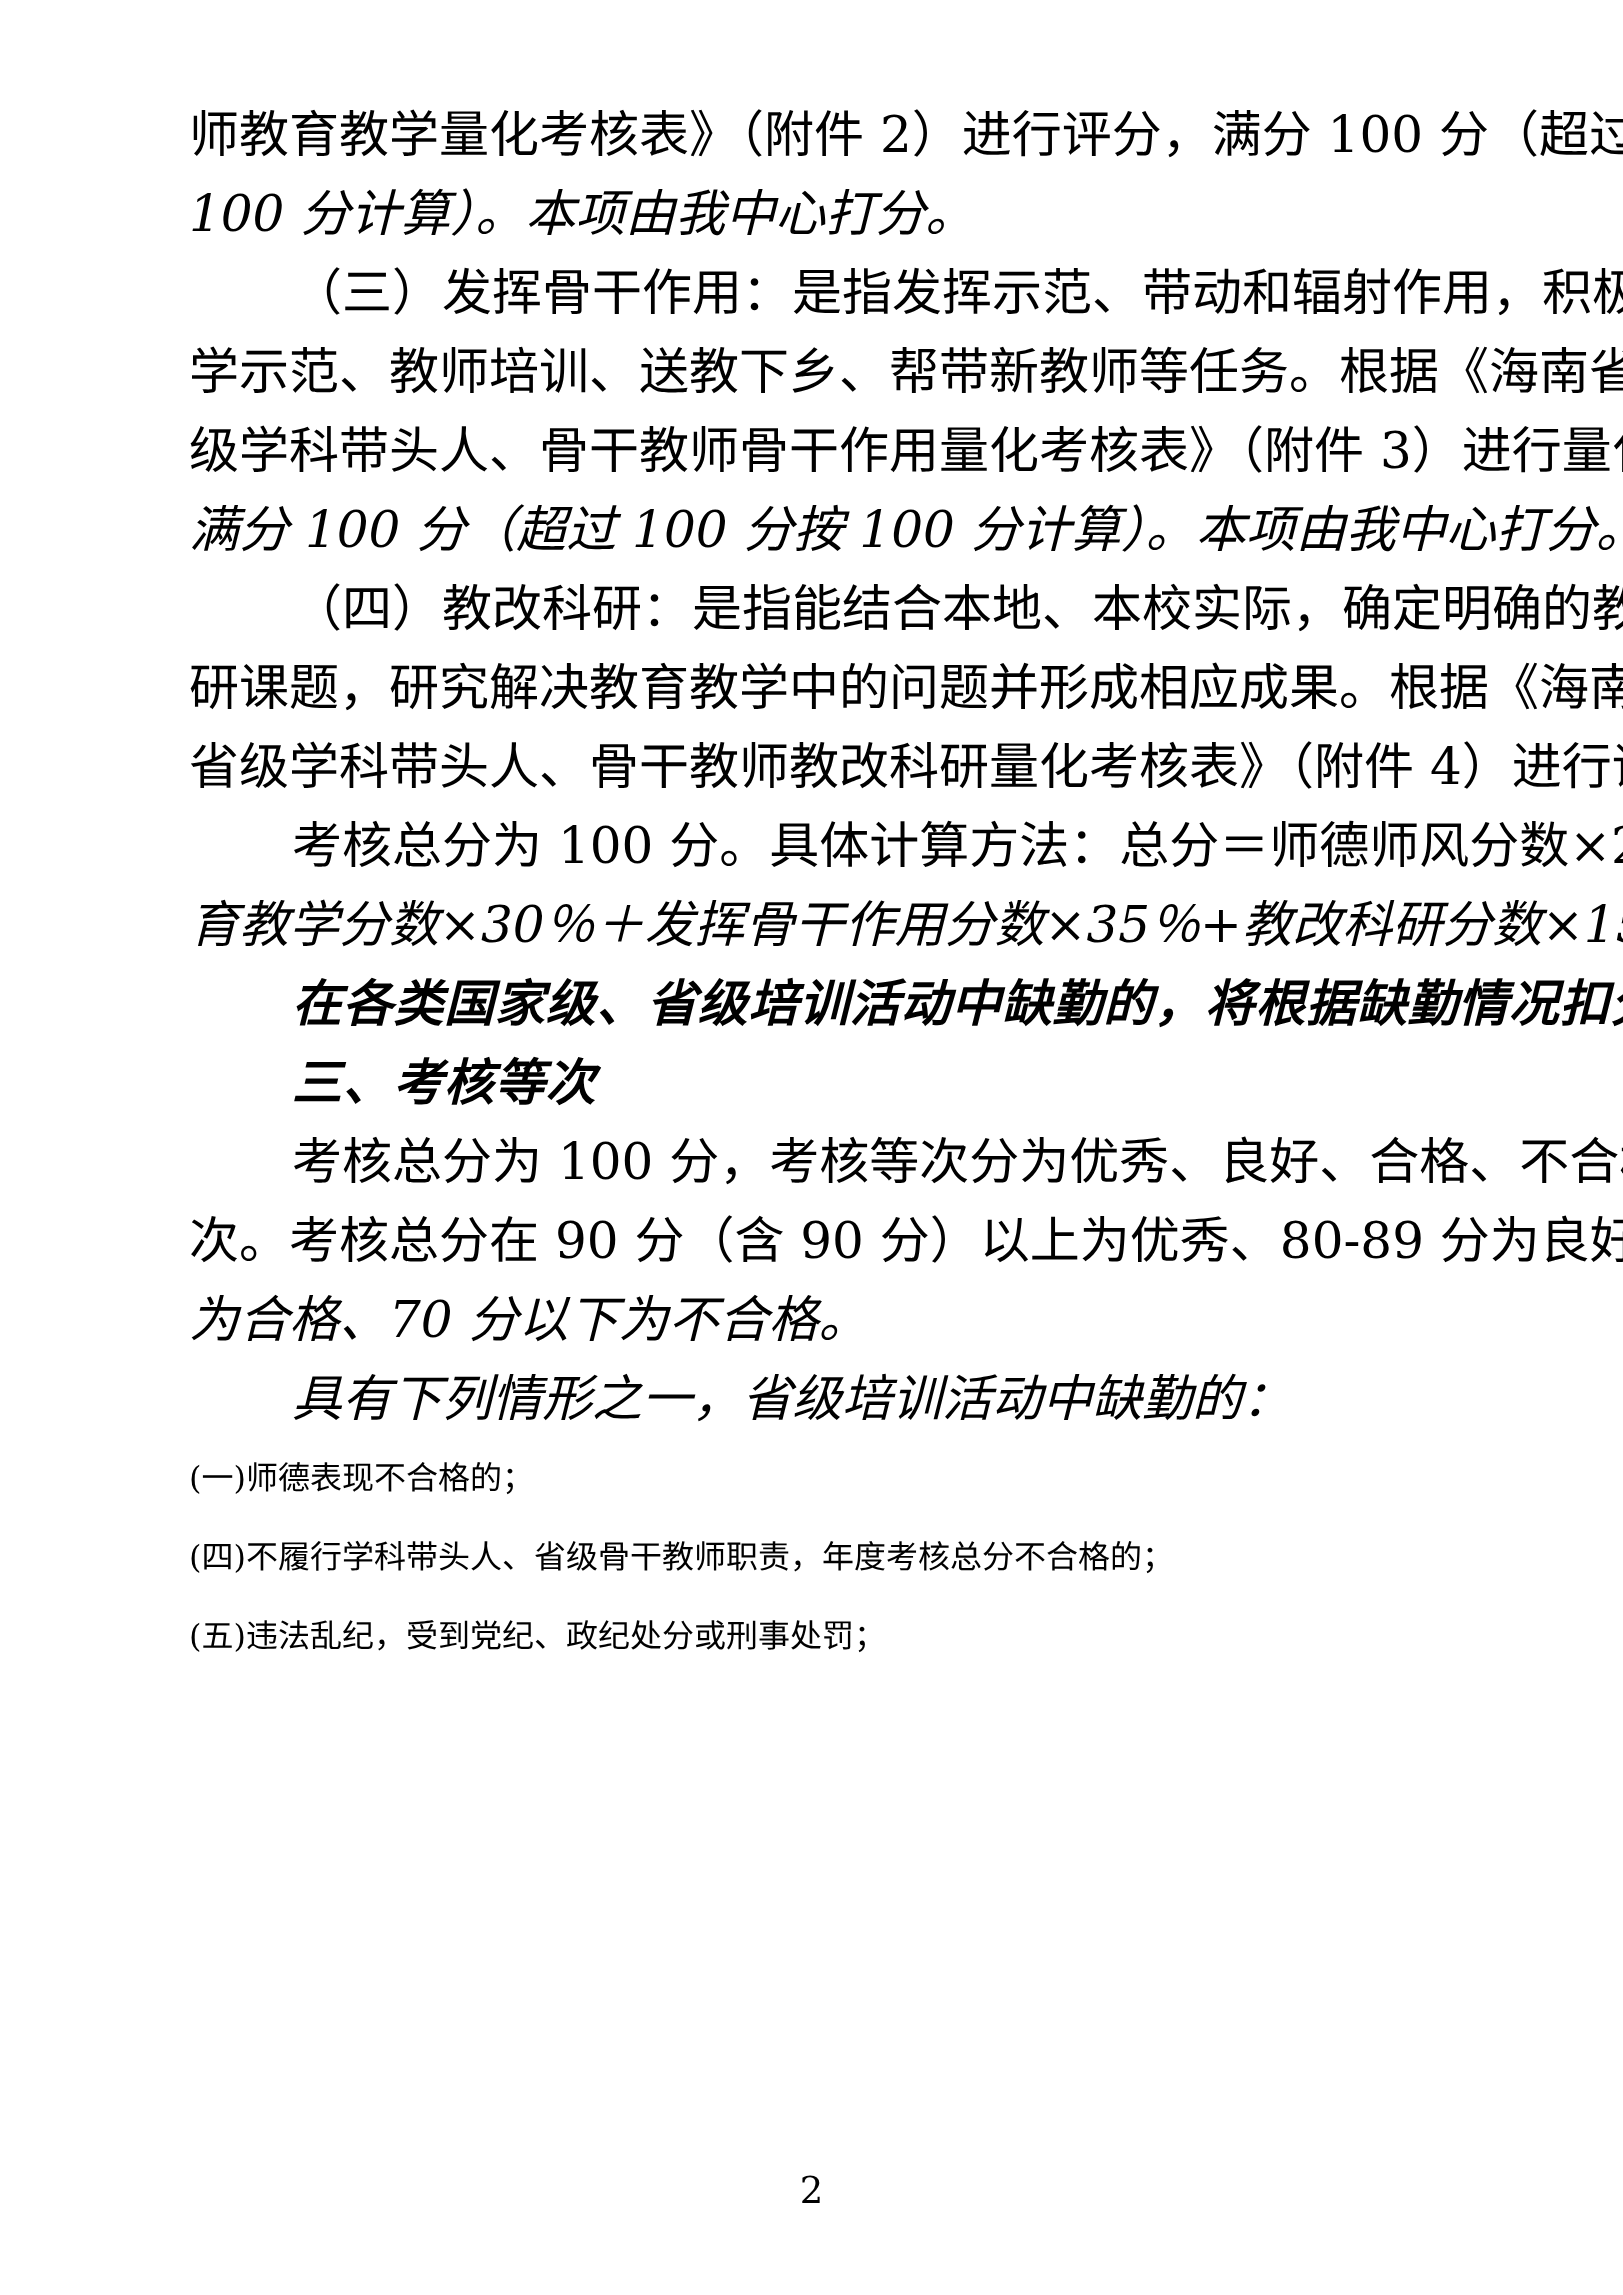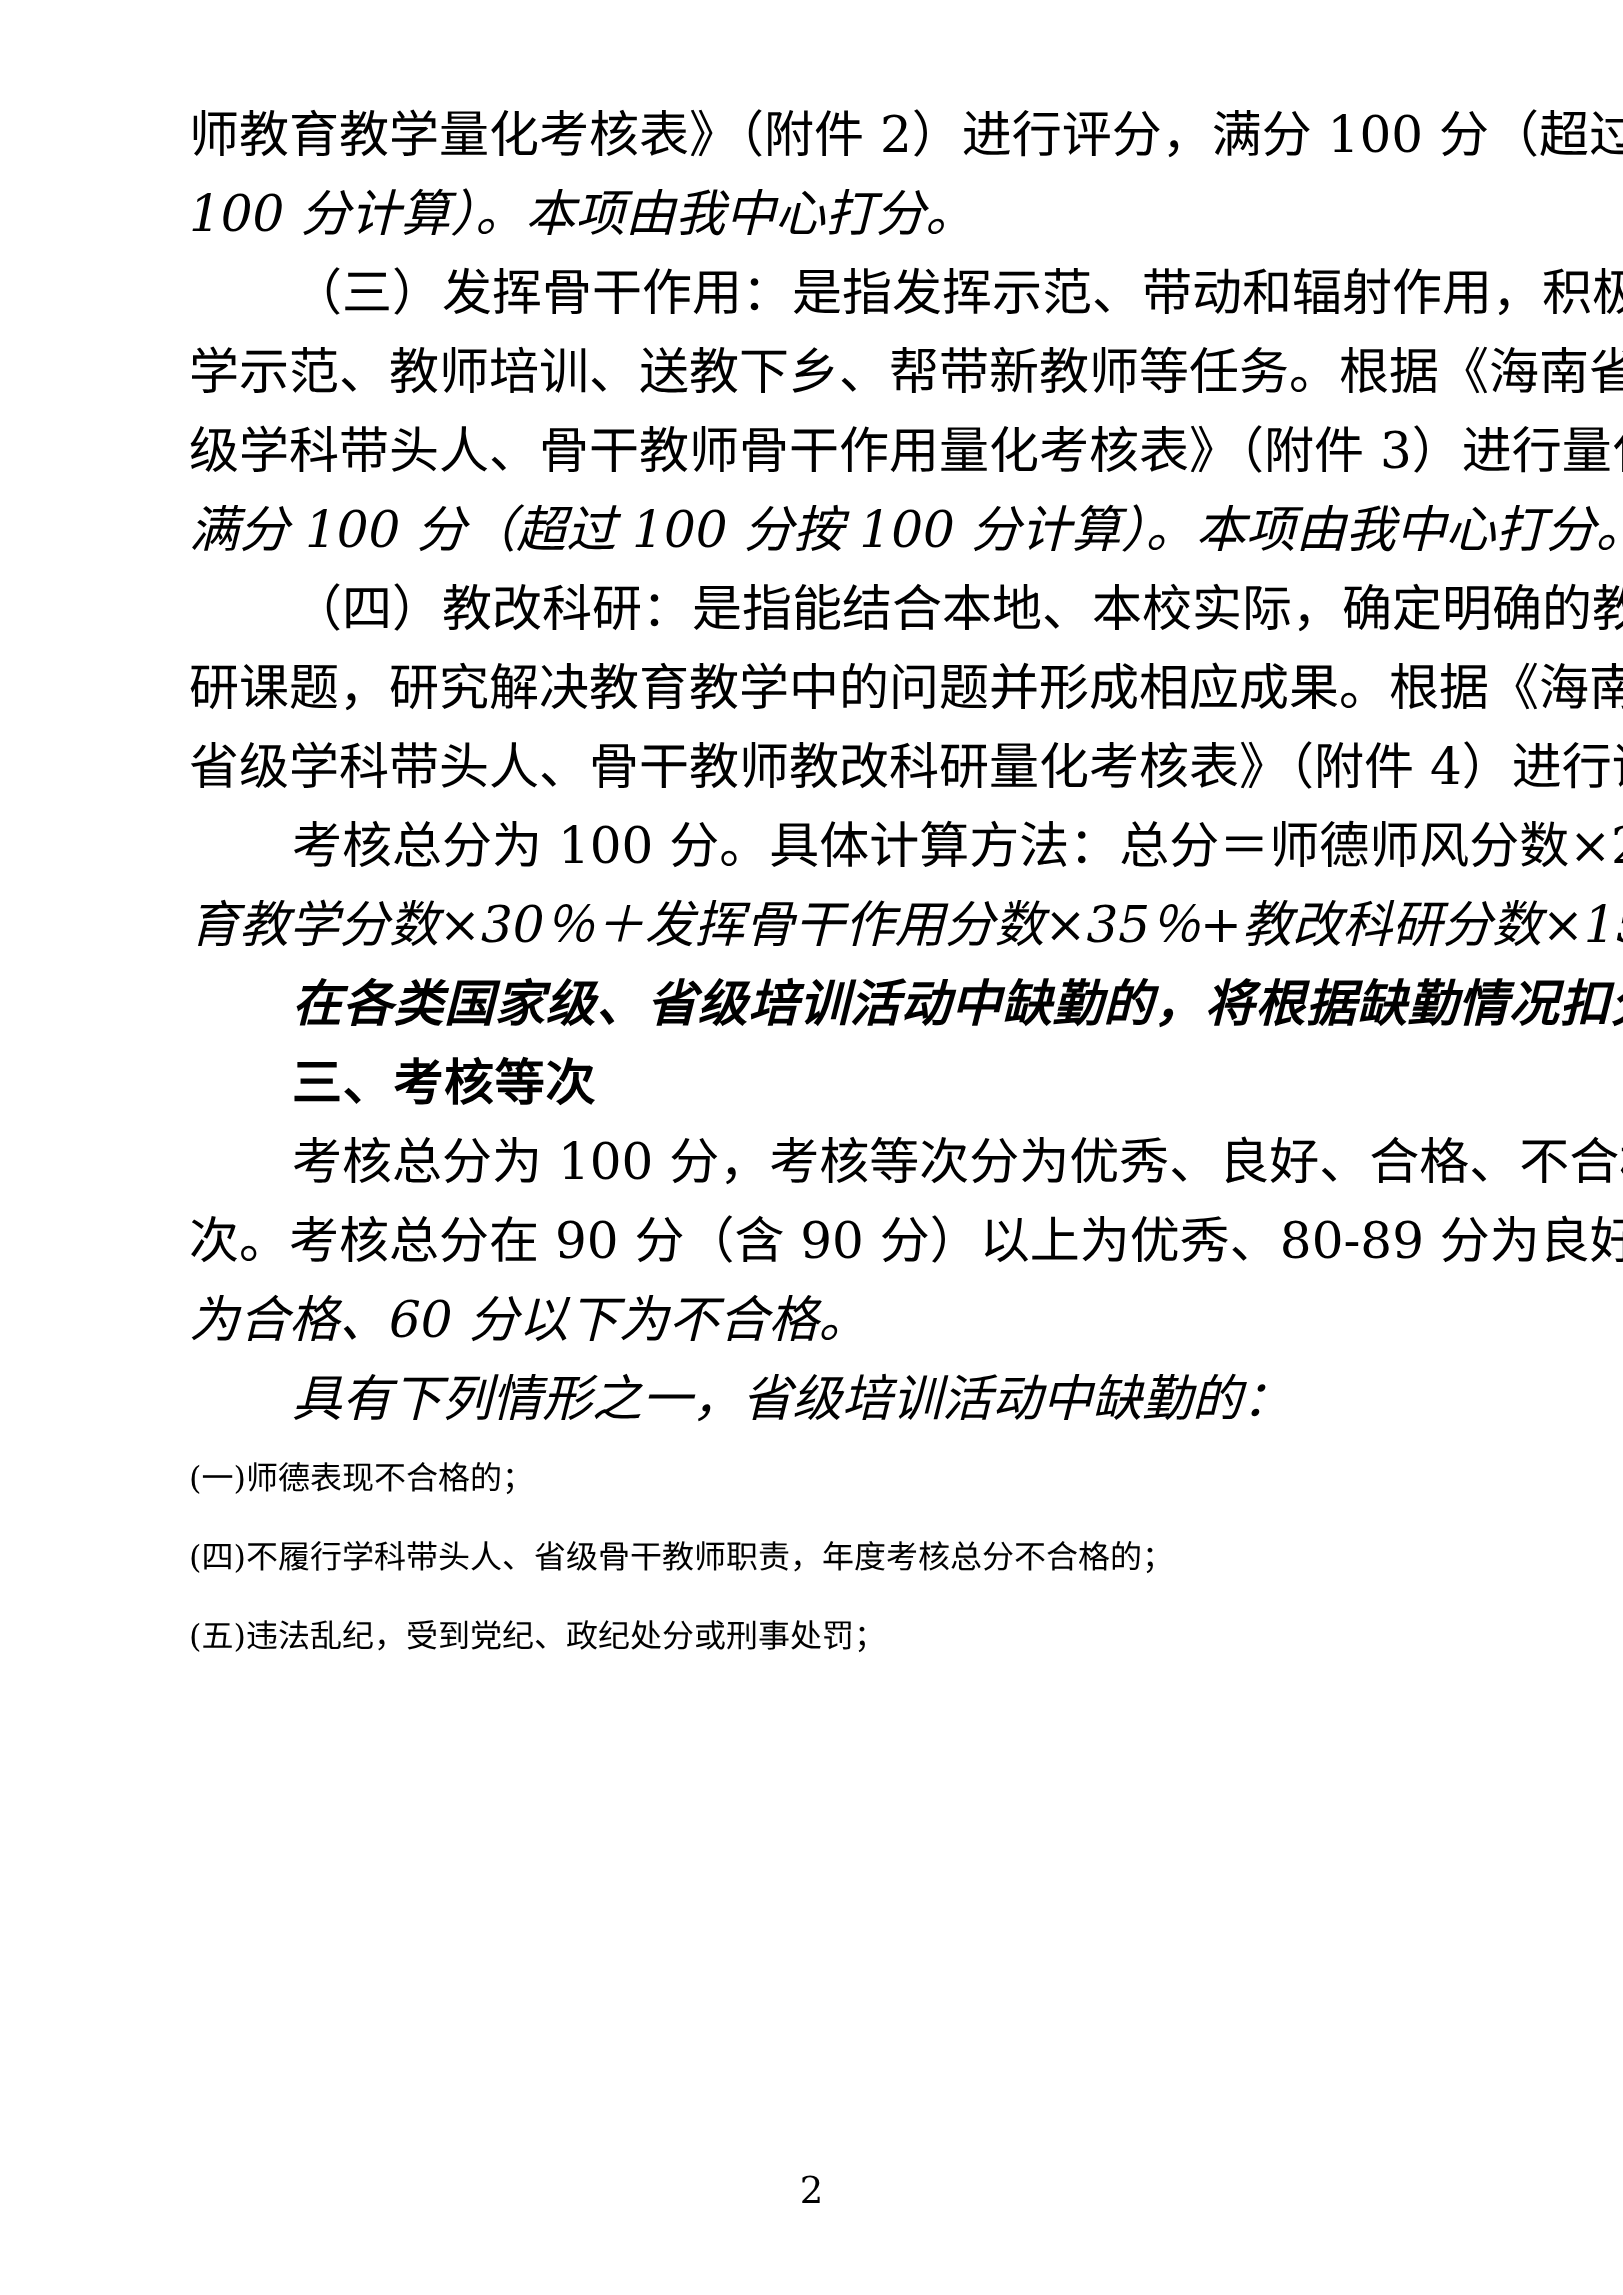--- a/index.html
+++ b/index.html
@@ -73,20 +73,21 @@
   .heading {
     font-weight: 700;
     font-family: "DejaVu Sans", "Liberation Sans", sans-serif;
     font-size: 50px;
     line-height: 79px;
     height: 79px;
     letter-spacing: 0.7px;
     padding-left: 103px;
     white-space: nowrap;
     text-align: left;
+    font-style: italic;
   }
 
   
   .clause {
     font-size: 32px;
     line-height: 79px;
     height: 79px;
     white-space: nowrap;
     text-align: left;
     letter-spacing: 0px;
@@ -134,21 +135,21 @@
       </div>
       <div>
         <div class="line last bold indent nofill">在各类国家级、省级培训活动中缺勤的，将根据缺勤情况扣分。</div>
       </div>
       <div>
         <div class="heading">三、考核等次</div>
       </div>
       <div>
         <div class="line indent">考核总分为 100 分，考核等次分为优秀、良好、合格、不合格四个等</div>
         <div class="line">次。考核总分在 90 分（含 90 分）以上为优秀、80-89 分为良好、60-79 分</div>
-        <div class="line last">为合格、60 分以下为不合格。</div>
+        <div class="line last">为合格、70 分以下为不合格。</div>
       </div>
       <div>
         <div class="line last indent nofill">具有下列情形之一，省级培训活动中缺勤的：</div>
       </div>
       <div>
         <div class="clause">(一)师德表现不合格的；</div>
       </div>
       <div>
         <div class="clause">(四)不履行学科带头人、省级骨干教师职责，年度考核总分不合格的；</div>
       </div>

